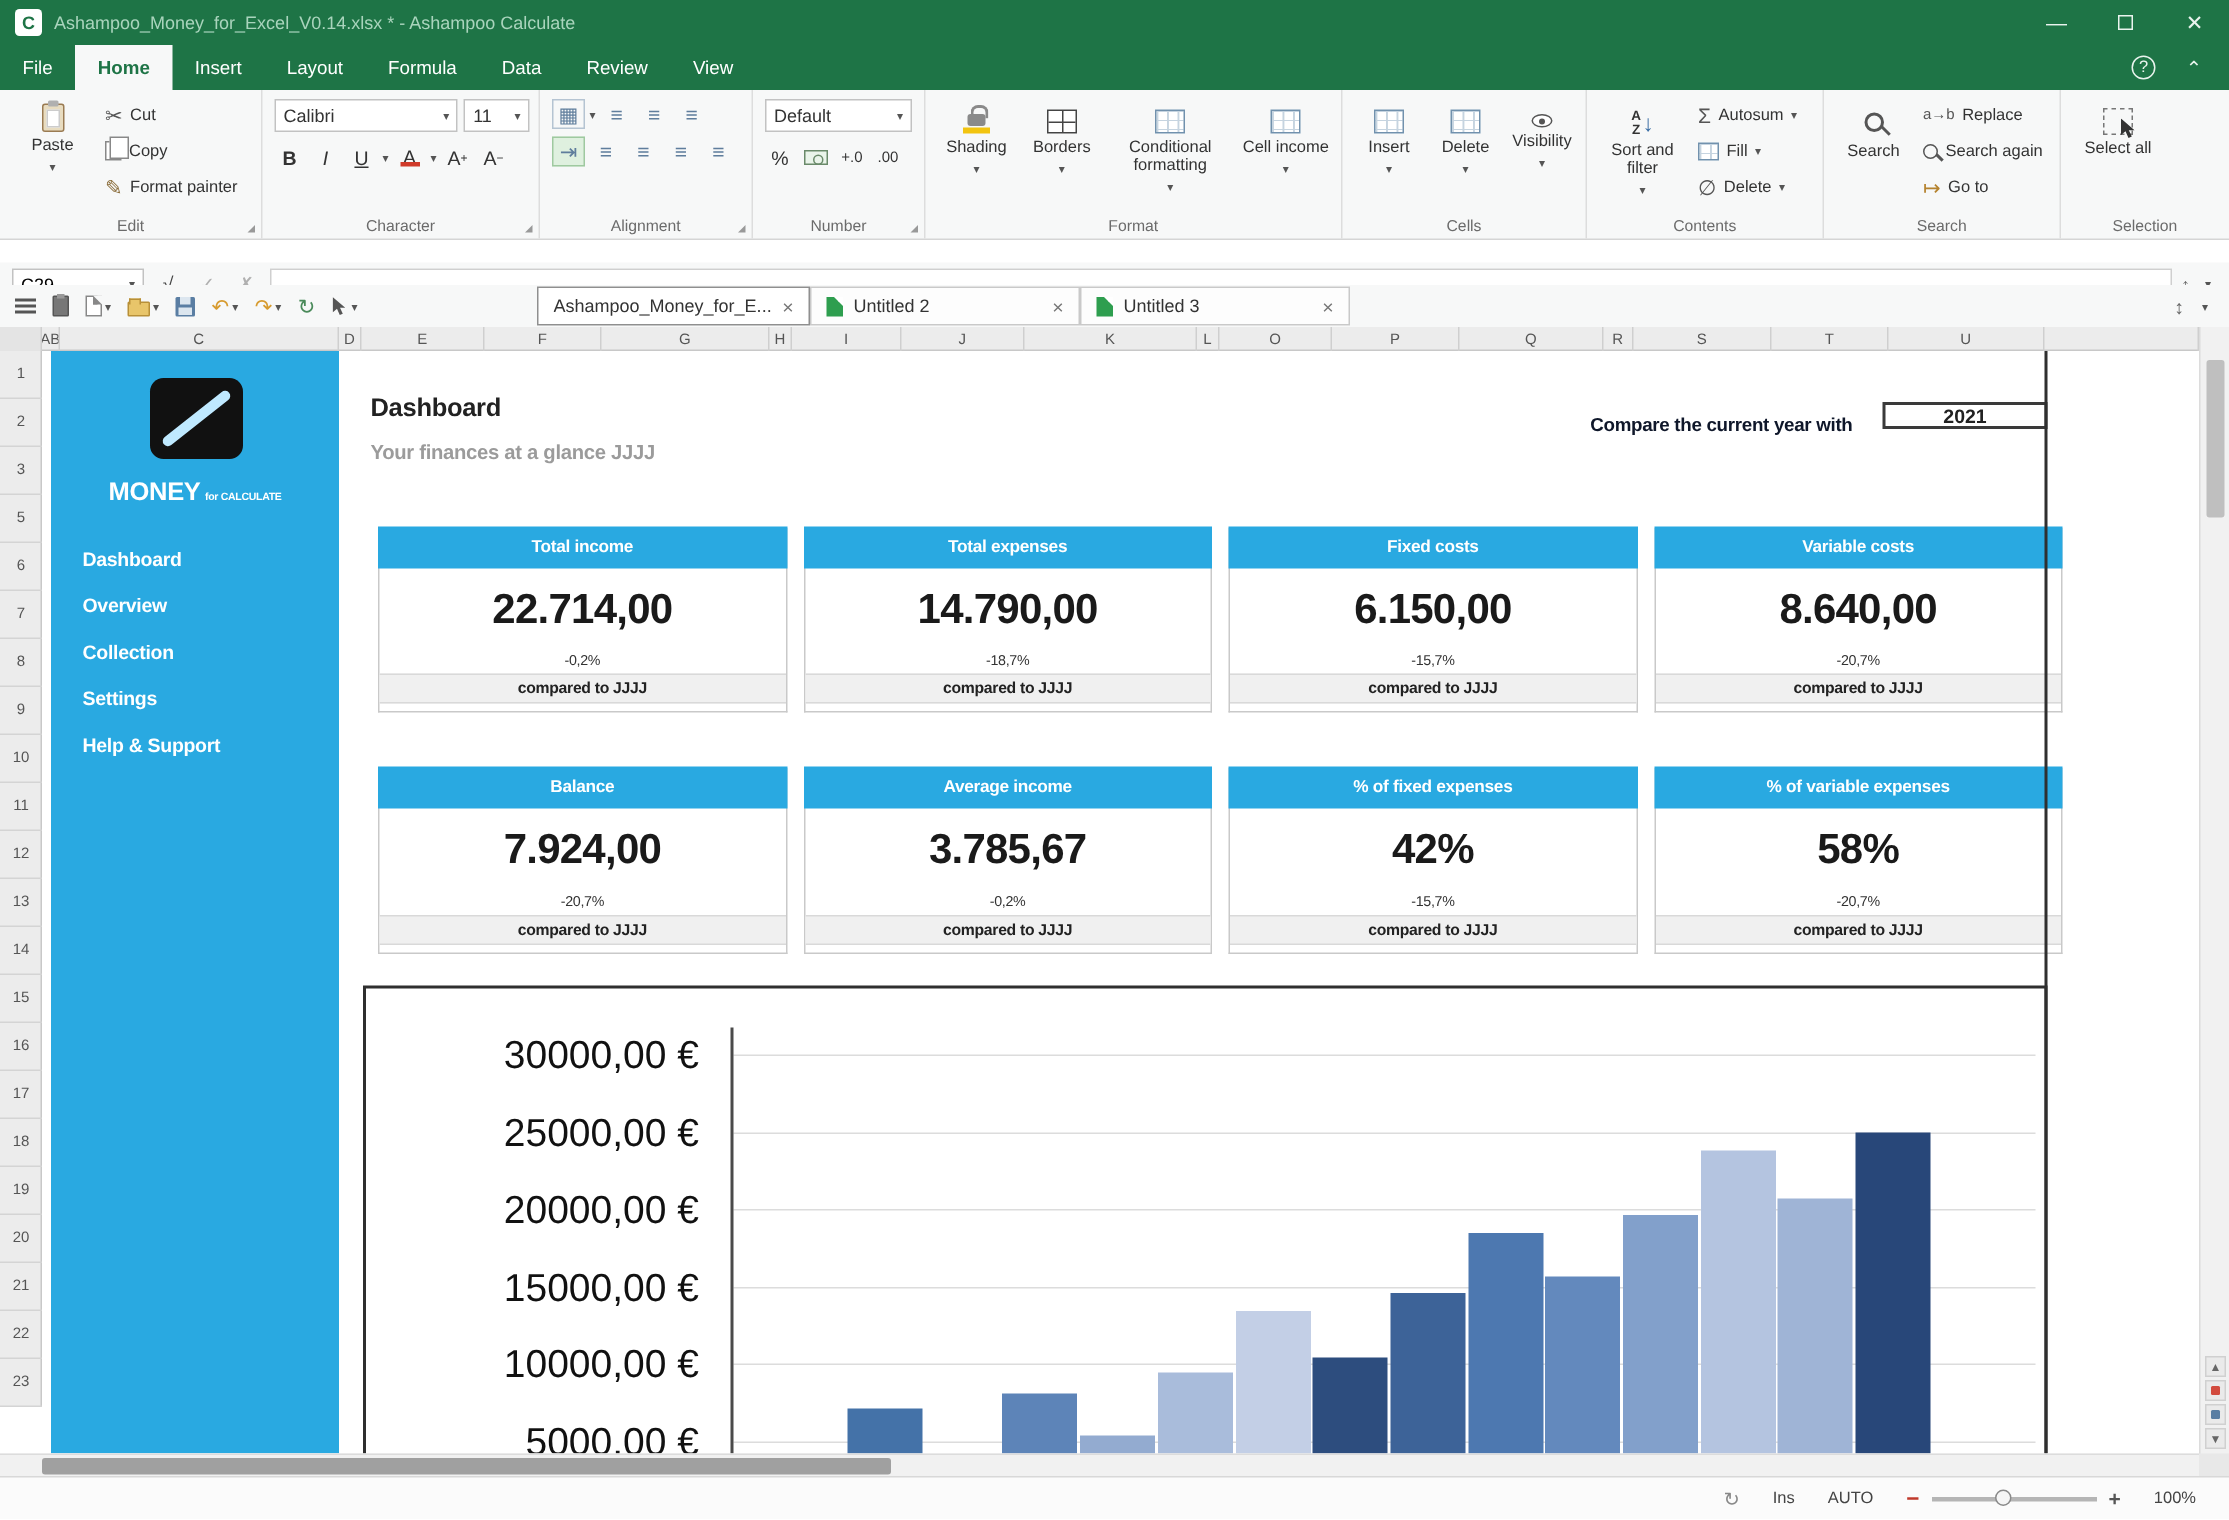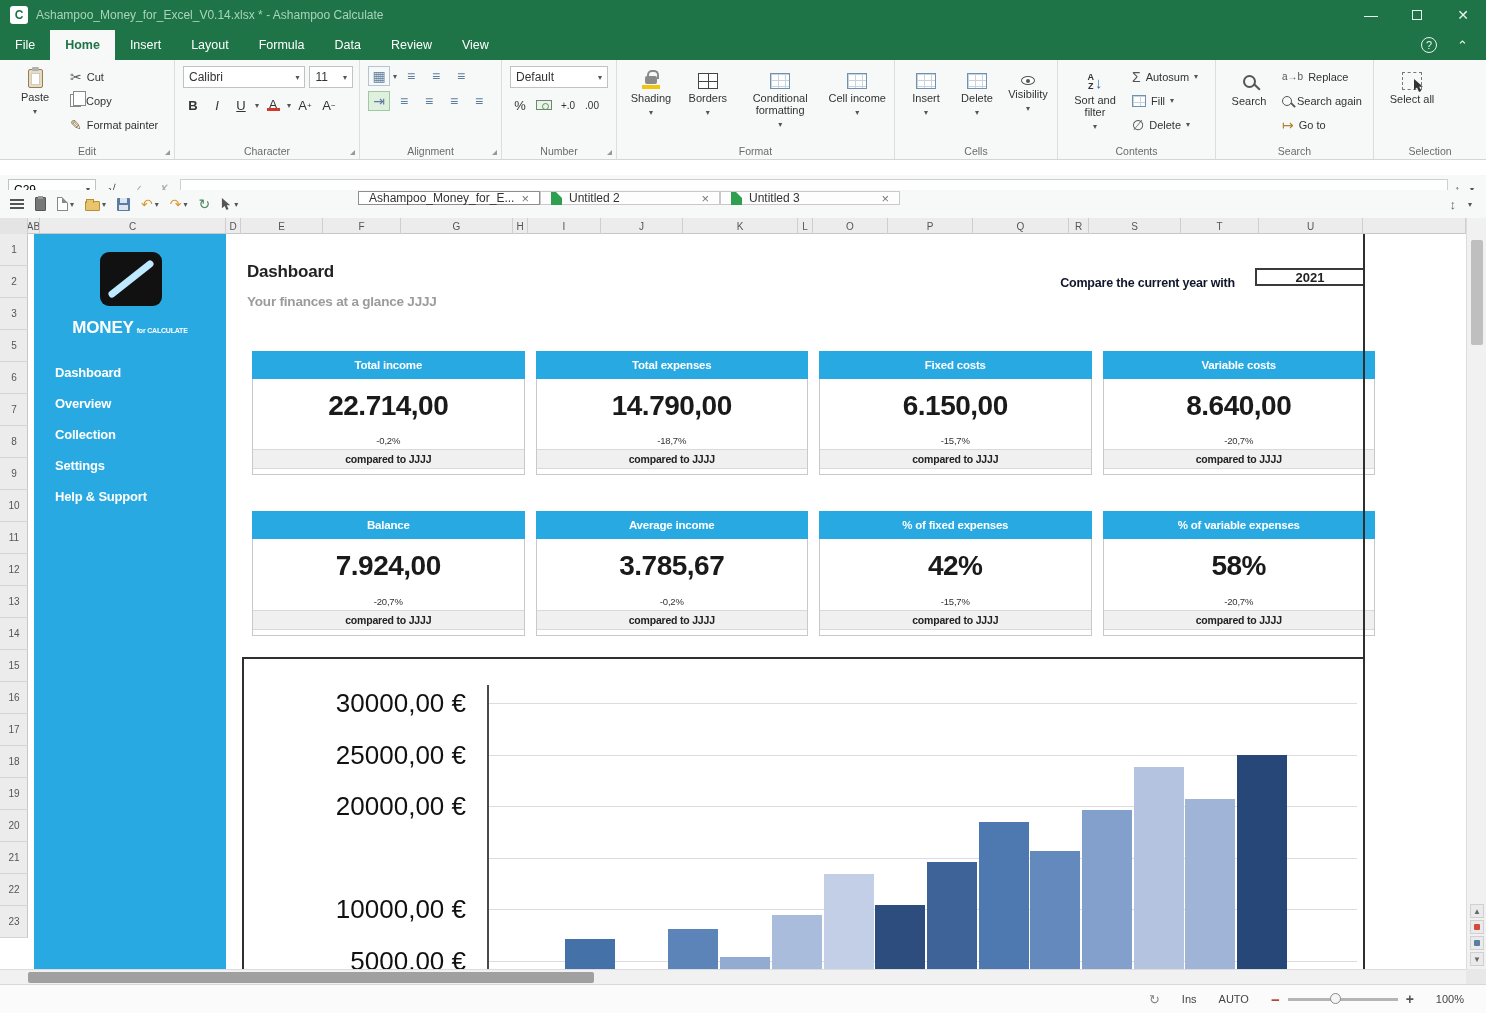--- a/index.html
+++ b/index.html
@@ -99,21 +99,21 @@
   .ic-menu{width:14px;height:2px;background:#555;box-shadow:0 4px 0 #555,0 8px 0 #555;margin-bottom:8px;}
   .ic-page{width:11px;height:14px;border:1px solid #888;background:#fff;position:relative;}
   .ic-page::after{content:"";position:absolute;right:-1px;top:-1px;border:3px solid #f7f8f8;border-left-color:#888;border-bottom-color:#888;}
   .ic-folder{width:15px;height:10px;background:#e8c56a;border:1px solid #b89038;border-radius:1px;position:relative;margin-top:3px;}
   .ic-folder::before{content:"";position:absolute;left:0;top:-3px;width:6px;height:3px;background:#e8c56a;border:1px solid #b89038;border-bottom:none;}
   .ic-disk{width:13px;height:13px;background:#5a7ea3;border-radius:1px;position:relative;}
   .ic-disk::before{content:"";position:absolute;left:3px;top:0;width:7px;height:5px;background:#dce6ef;}
   .ic-disk::after{content:"";position:absolute;left:2px;bottom:1px;width:9px;height:5px;background:#dce6ef;}
   .orange{color:#d79b2f;}
   .green{color:#4a8a5a;}
-  .sheet-tabs{position:absolute;left:358px;top:1px;display:flex;height:14px;}
+  .sheet-tabs{position:absolute;left:358px;top:1px;display:flex;height:26px;}
   .sheet-tab{display:flex;align-items:center;gap:7px;padding:0 10px;border:1px solid #c9c9c9;background:#fdfdfd;
     font-size:12px;color:#333;min-width:180px;justify-content:space-between;}
   .sheet-tab.active{background:#fff;border-color:#8f8f8f;}
   .stl{white-space:nowrap;overflow:hidden;}
   .tab-close{color:#777;font-size:13px;}
   .ic-sheet{width:11px;height:13px;background:#2e9e4f;position:relative;display:inline-block;}
   .ic-sheet::after{content:"";position:absolute;right:0;top:0;border:3px solid #fff;border-left-color:transparent;border-bottom-color:transparent;}
   .docbar-right{position:absolute;right:14px;top:0;height:28px;display:flex;align-items:center;gap:12px;color:#666;font-size:13px;}
 
   
@@ -628,20 +628,21 @@
 
     <div class="chart-card">
       <div class="chart-plot">
           <div class="grid-line" style="top: 44px;"></div>
           <div class="tick-label" style="top: 28px;">30000,00 €</div>
           <div class="grid-line" style="top: 95.5px;"></div>
           <div class="tick-label" style="top: 79.5px;">25000,00 €</div>
           <div class="grid-line" style="top: 147px;"></div>
           <div class="tick-label" style="top: 131px;">20000,00 €</div>
           <div class="grid-line" style="top: 198.5px;"></div>
+          <div class="tick-label" style="top: 182.5px;">15000,00 €</div>
           <div class="grid-line" style="top: 250px;"></div>
           <div class="tick-label" style="top: 234px;">10000,00 €</div>
           <div class="grid-line" style="top: 301.5px;"></div>
           <div class="tick-label" style="top: 285.5px;">5000,00 €</div>
           <div class="axis"></div>
           <div class="bar" style="left: 321px; top: 279.87px; height: 73.13px; background: rgb(68, 114, 168);"></div>
           <div class="bar" style="left: 424.4px; top: 269.57px; height: 83.43px; background: rgb(93, 132, 184);"></div>
           <div class="bar" style="left: 476.1px; top: 298.41px; height: 54.59px; background: rgb(147, 171, 208);"></div>
           <div class="bar" style="left: 527.8px; top: 256.18px; height: 96.82px; background: rgb(169, 188, 219);"></div>
           <div class="bar" style="left: 579.5px; top: 214.98px; height: 138.02px; background: rgb(195, 207, 230);"></div>

